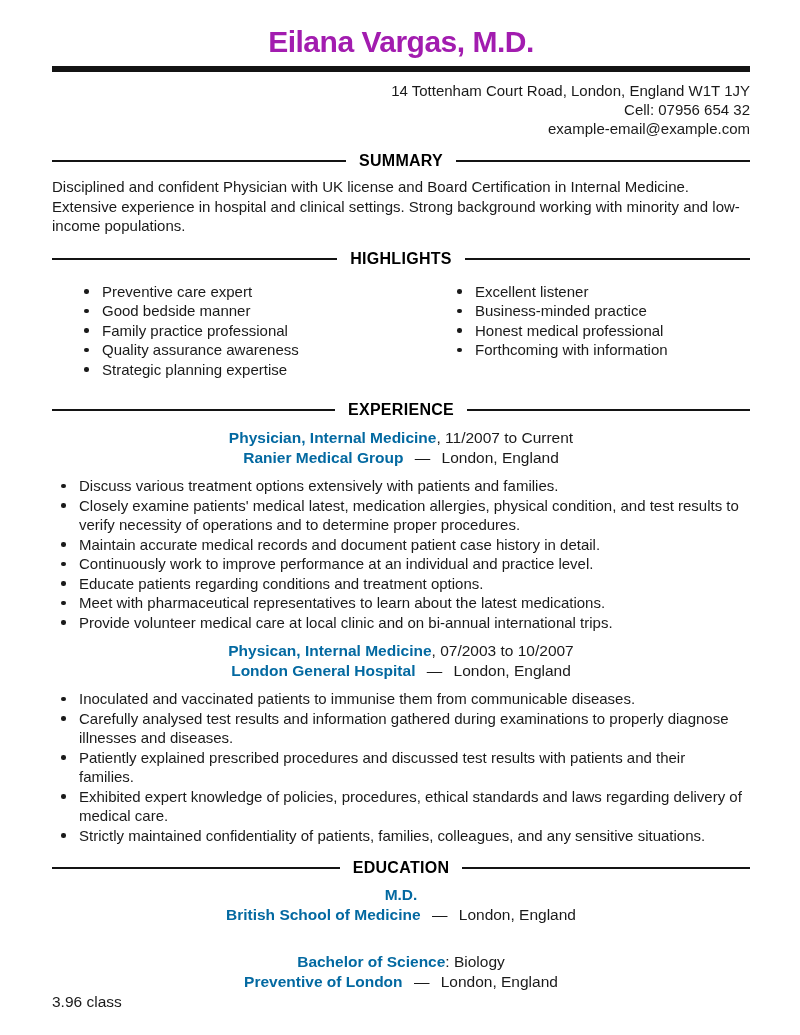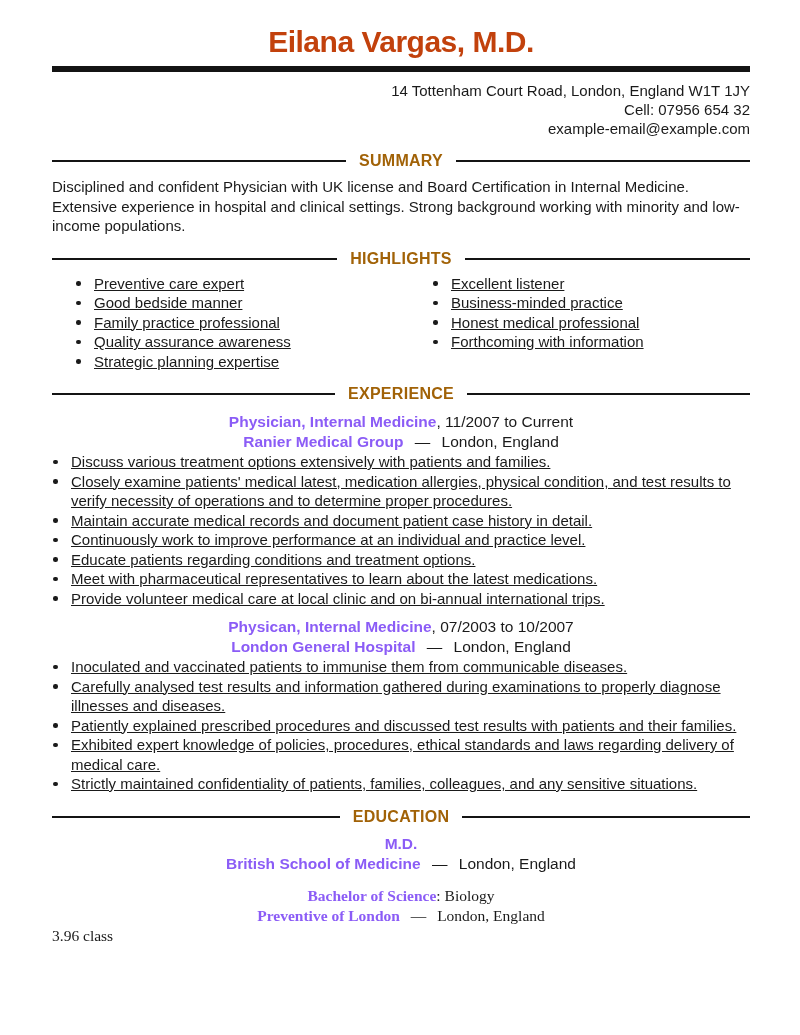--- a/index.html
+++ b/index.html
@@ -12,21 +12,21 @@
     font-family: "Liberation Sans", "DejaVu Sans", sans-serif;
     overflow: hidden;
   }
   .page { padding: 0 50px 0 52px; }
 
   .name {
     margin-top: 25px;
     text-align: center;
     font-size: 30px;
     font-weight: bold;
-    color: #c2410c;
+    color: #a21caf;
     letter-spacing: -0.5px;
     line-height: 34px;
   }
 
   .double-rule {
     margin-top: 7px;
     height: 3px;
     border-top: 4px solid #141414;
     border-bottom: 2px solid #141414;
   }
@@ -38,32 +38,32 @@
     line-height: 19px;
   }
 
   .sec-header { display: flex; align-items: center; margin-top: 14px; }
   .sec-header .rule { flex: 1; height: 2px; background: #141414; }
   .sec-title {
     margin: 0 13px;
     font-size: 16px;
     font-weight: bold;
     letter-spacing: 0.3px;
-    color: #a16207;
+    color: #000000;
     white-space: nowrap;
   }
 
   .summary-text {
     margin-top: 7px;
     font-size: 15px;
     line-height: 19.5px;
   }
 
   .highlights { display: flex; margin-top: 6px; padding-left: 23px; }
-  ul.plain { list-style: none; margin: 0; padding: 0; text-decoration: underline; }
+  ul.plain { list-style: none; margin: 8px; padding: 0; }
   .hl-col { width: 357px; }
   .hl-col.right { width: auto; flex: 1; }
 
   li.bullet {
     position: relative;
     padding-left: 19px;
     font-size: 15px;
     line-height: 19.5px;
   }
   li.bullet::before {
@@ -76,26 +76,26 @@
     border-radius: 50%;
     background: #1a1a1a;
   }
 
   .job { margin-top: 9px; }
   .job-line, .edu-line {
     text-align: center;
     font-size: 15.5px;
     line-height: 20px;
   }
-  .b { font-weight: bold; color: #8b5cf6; }
+  .b { font-weight: bold; color: #0369a1; }
   .dash { display: inline-block; margin: 0 7px; }
   .job-bullets { margin-top: 2px; padding-left: 23px; }
 
   .edu-entry { margin-top: 8px; }
-  .edu-entry + .edu-entry { margin-top: 12px; font-family: Liberation Serif, serif; }
+  .edu-entry + .edu-entry { margin-top: 27px; }
   .edu-note {
     text-align: left;
     font-size: 15.5px;
     line-height: 20px;
   }
 </style>
 </head>
 <body>
 
 <div class="page">

